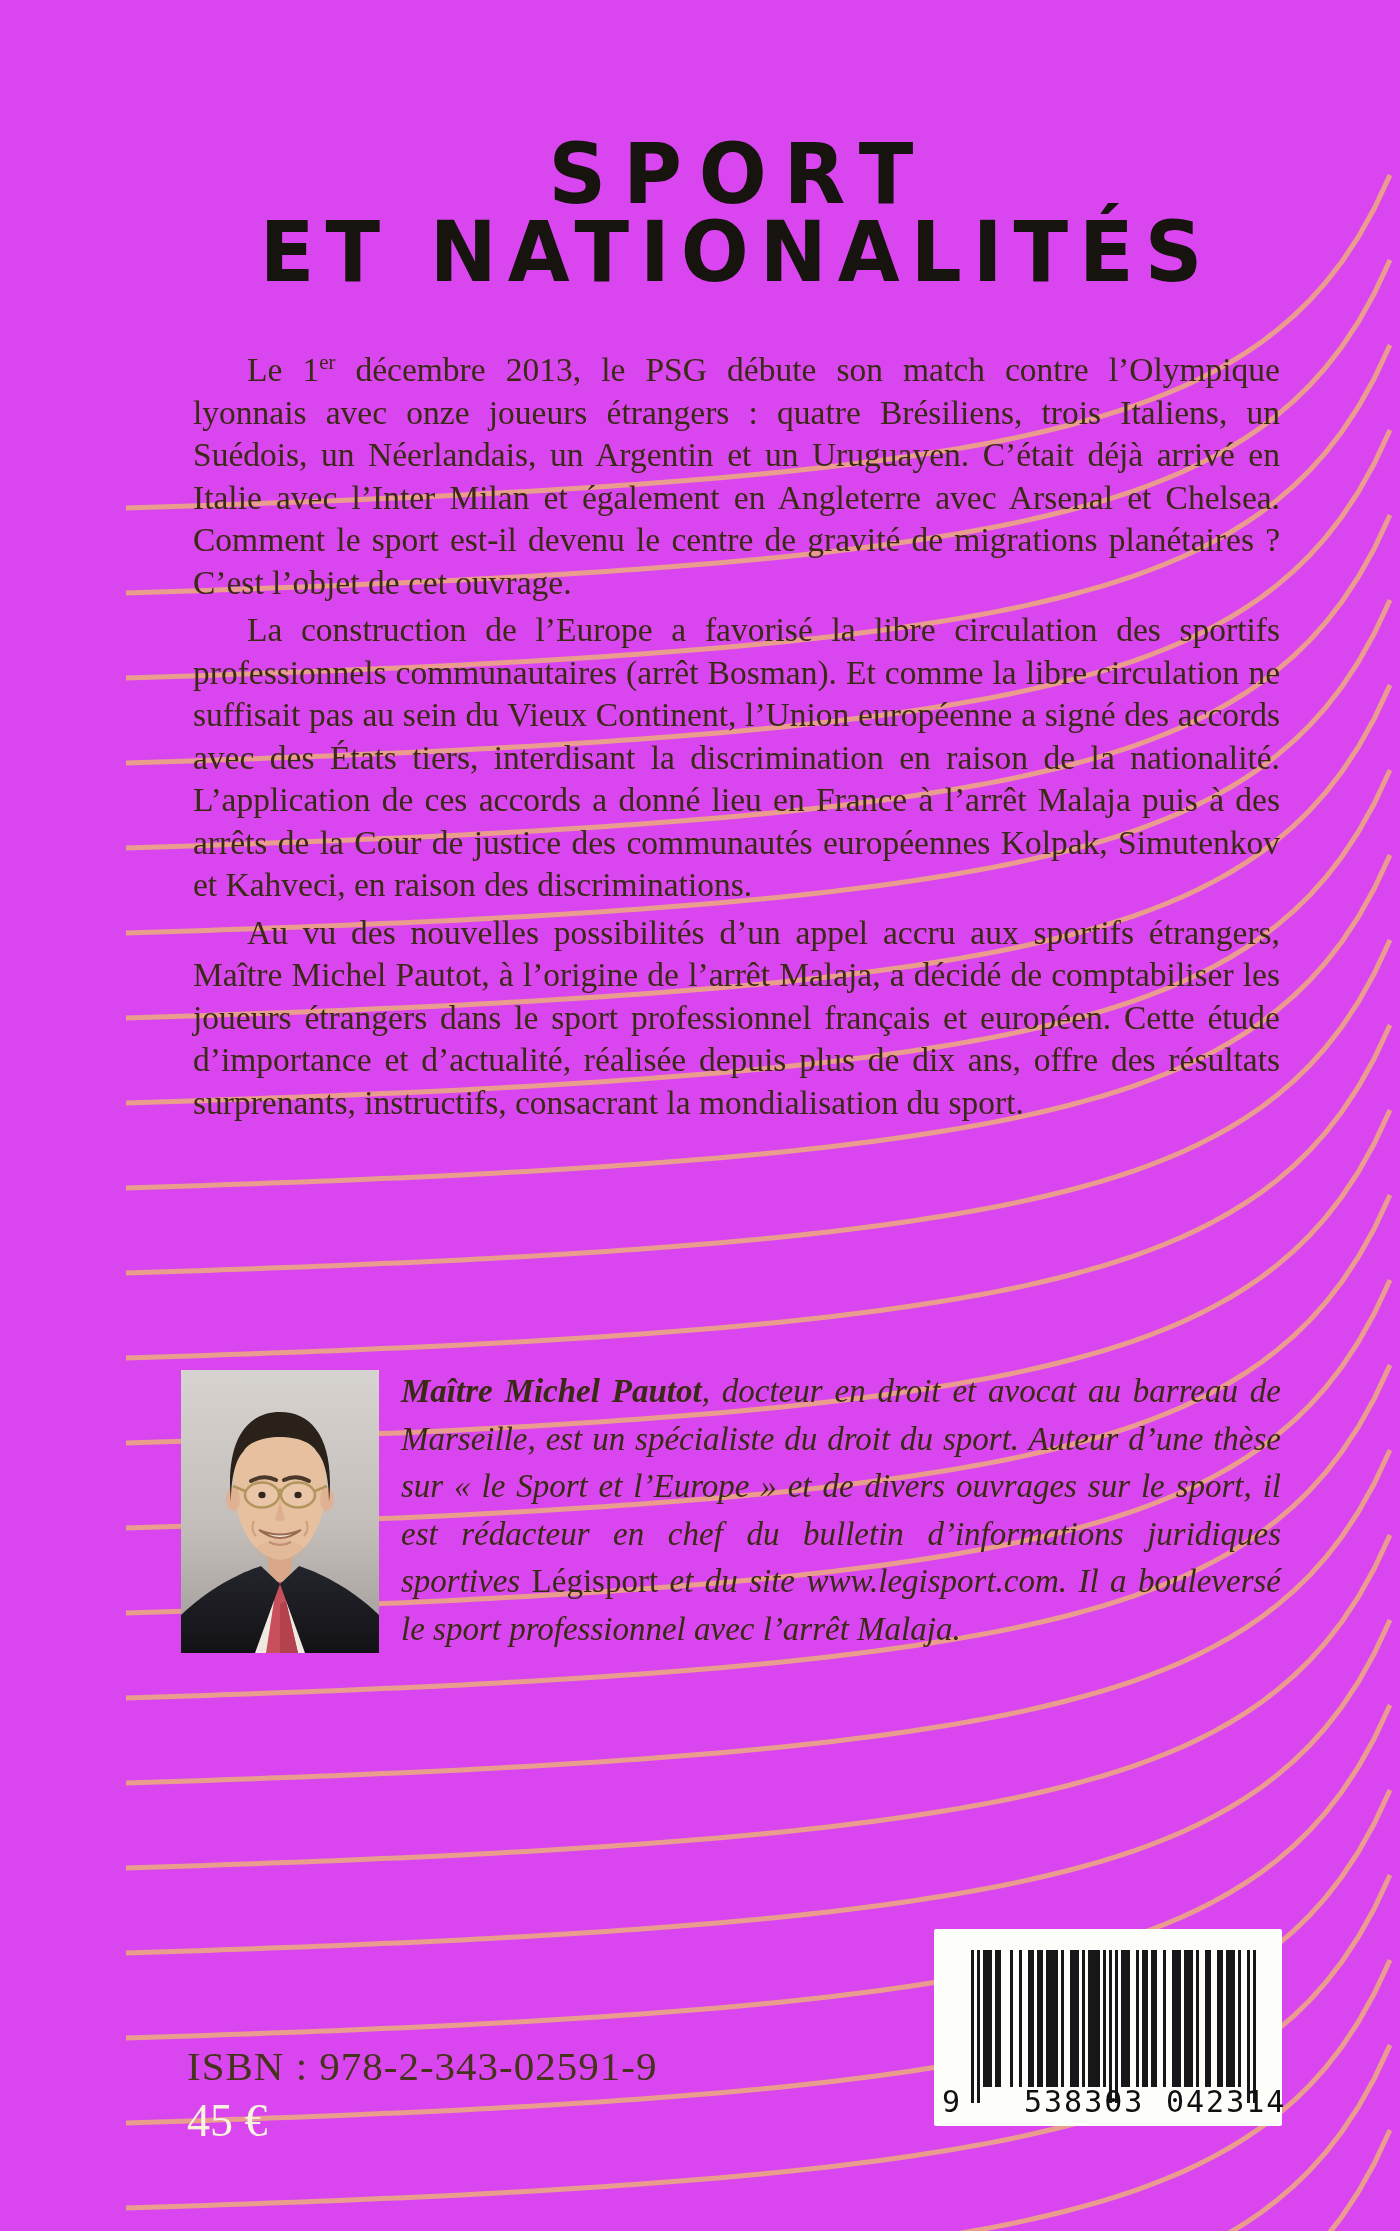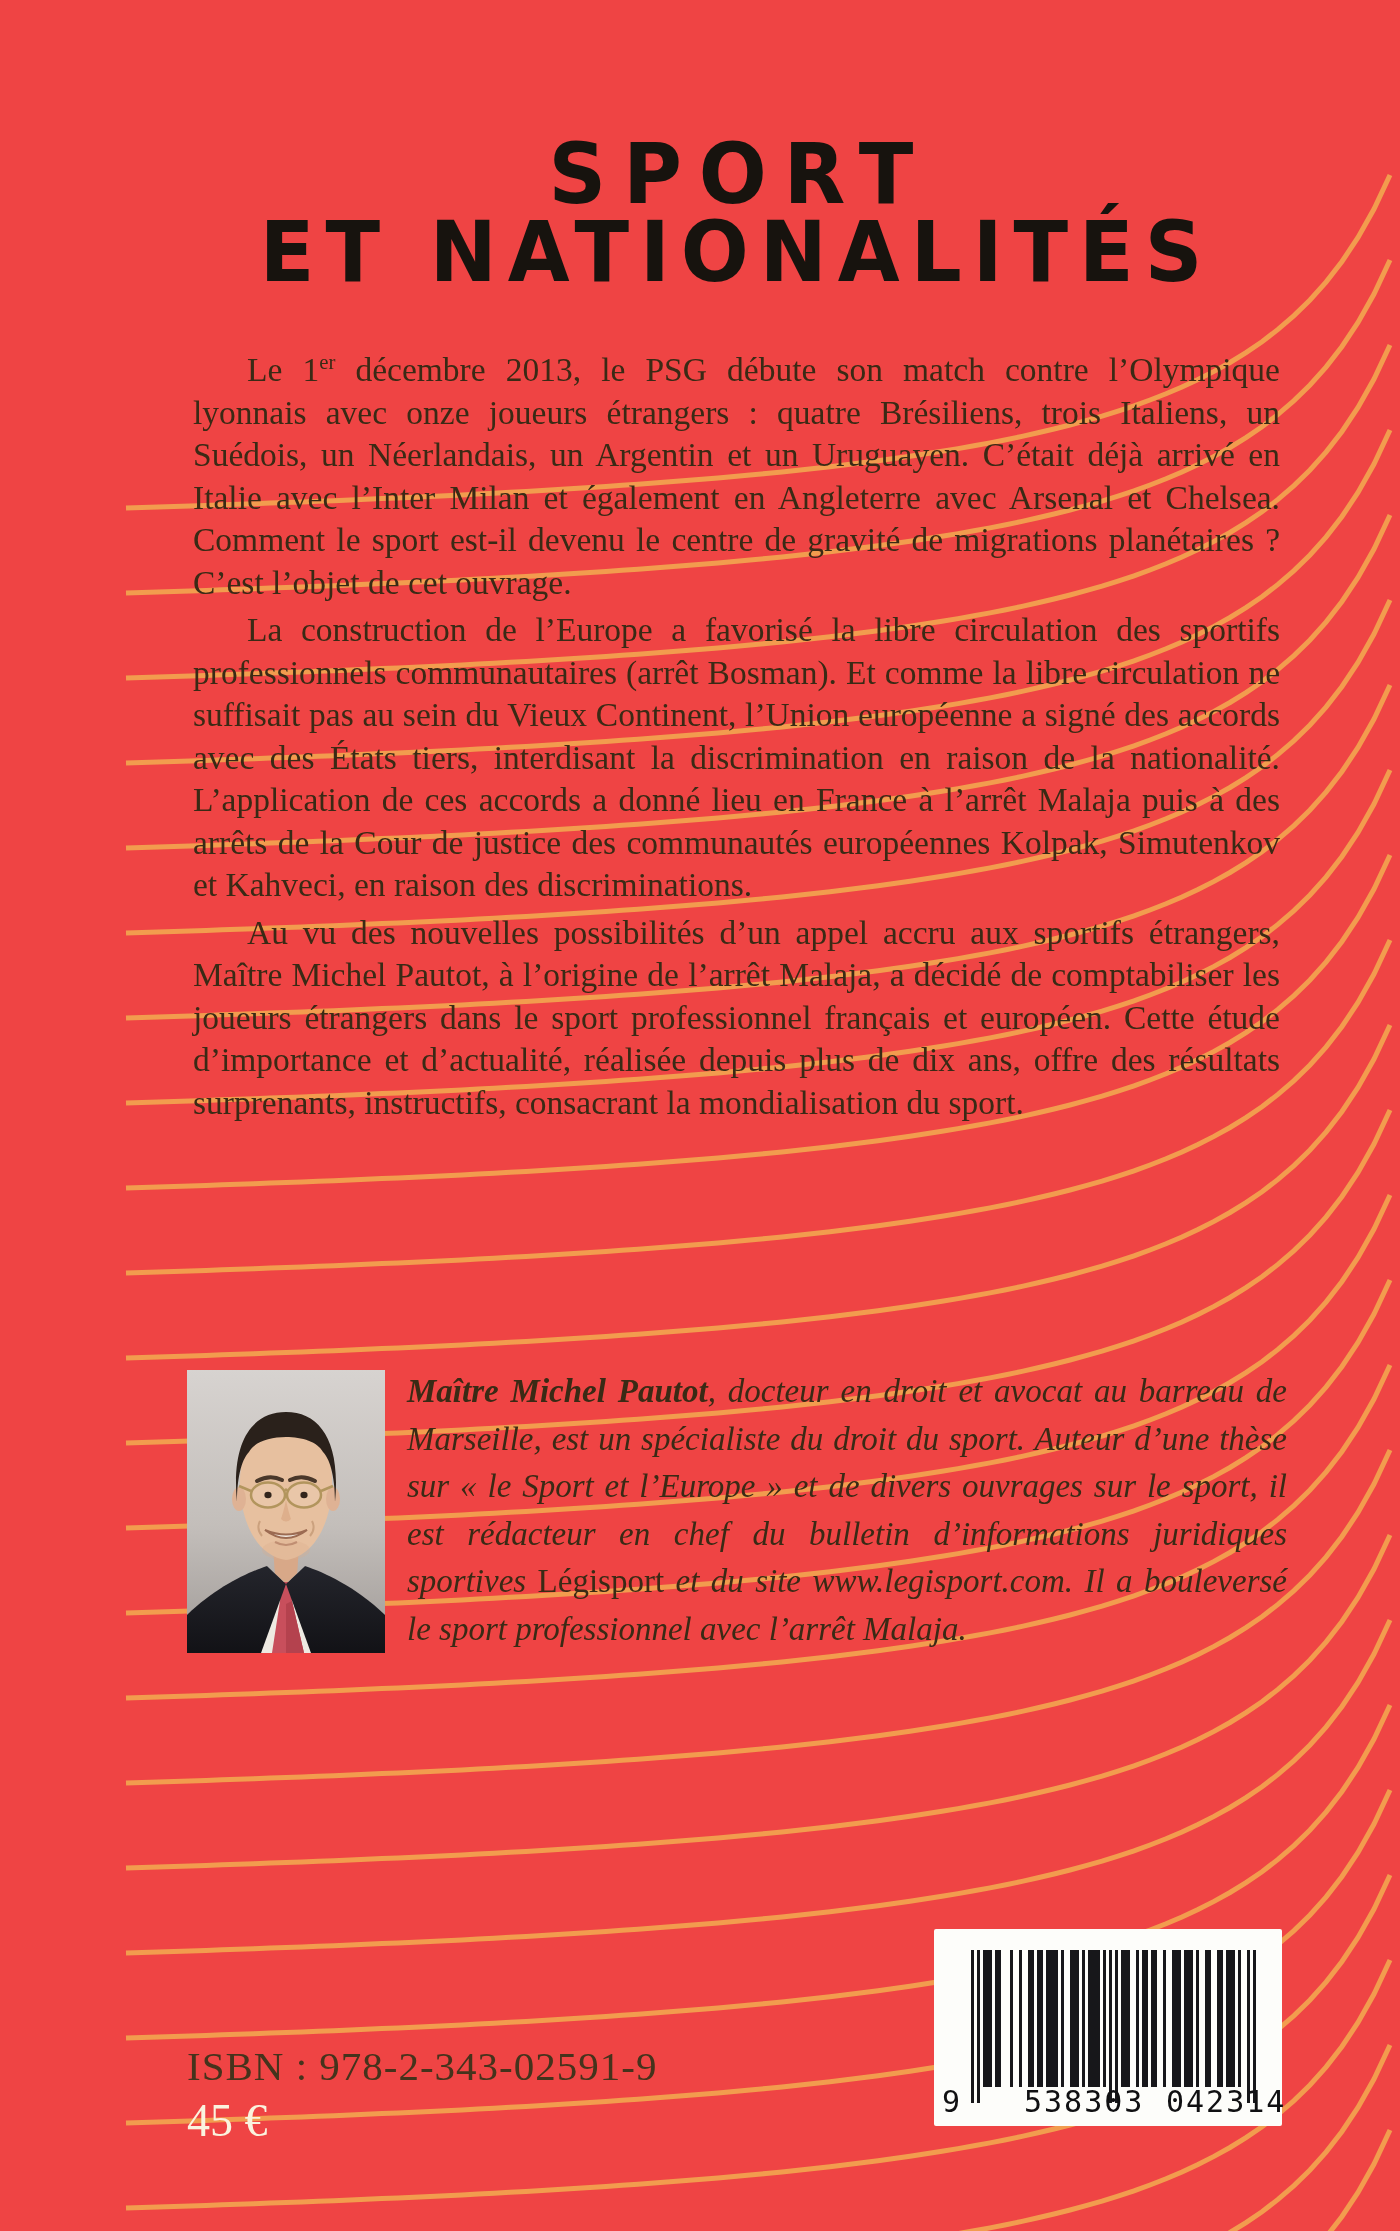--- a/index.html
+++ b/index.html
@@ -1,18 +1,18 @@
 <!DOCTYPE html>
 <html><head>
 <meta charset="utf-8">
 <style>
   html,body{margin:0;padding:0;background:#6b6b6b;}
   .cover{
     position:relative; width:1400px; height:2231px;
-    background:#ef4444; overflow:hidden;
+    background:#d946ef; overflow:hidden;
     font-family:"Liberation Serif", serif;
     text-decoration:underline;
   }
   .rays{position:absolute; left:0; top:0; width:1400px; height:2231px; display:block;}
   .rays polyline{fill:none; stroke:#f4d254; stroke-width:5; opacity:.62;}
 
   .title{
     position:absolute; left:31px; top:136px; width:1400px;
     text-align:center; color:#17130e;
     font-family:"DejaVu Sans", sans-serif; font-weight:bold;
@@ -23,21 +23,21 @@
 
   .synopsis{
     position:absolute; left:188px; top:344px; width:1097px;
     font-size:33.5px; line-height:42.5px; color:#3a2a15;
     text-align:justify;
   }
   .synopsis p{margin:5px; text-indent:54px;}
   .synopsis sup{font-size:0.62em; line-height:0;}
 
   .author{
-    position:absolute; left:171px; top:1368px; width:1102px;
+    position:absolute; left:165px; top:1368px; width:1102px;
     display:flex;
     padding-left:16px;
   }
   .photo{
     width:198px; height:283px; flex:0 0 198px; margin-top:2px;
   }
   .photo svg{display:block; width:198px; height:283px;}
   .bio{
     margin:0 0 0 22px; width:880px;
     font-style:italic; font-size:33px; line-height:47.5px;

